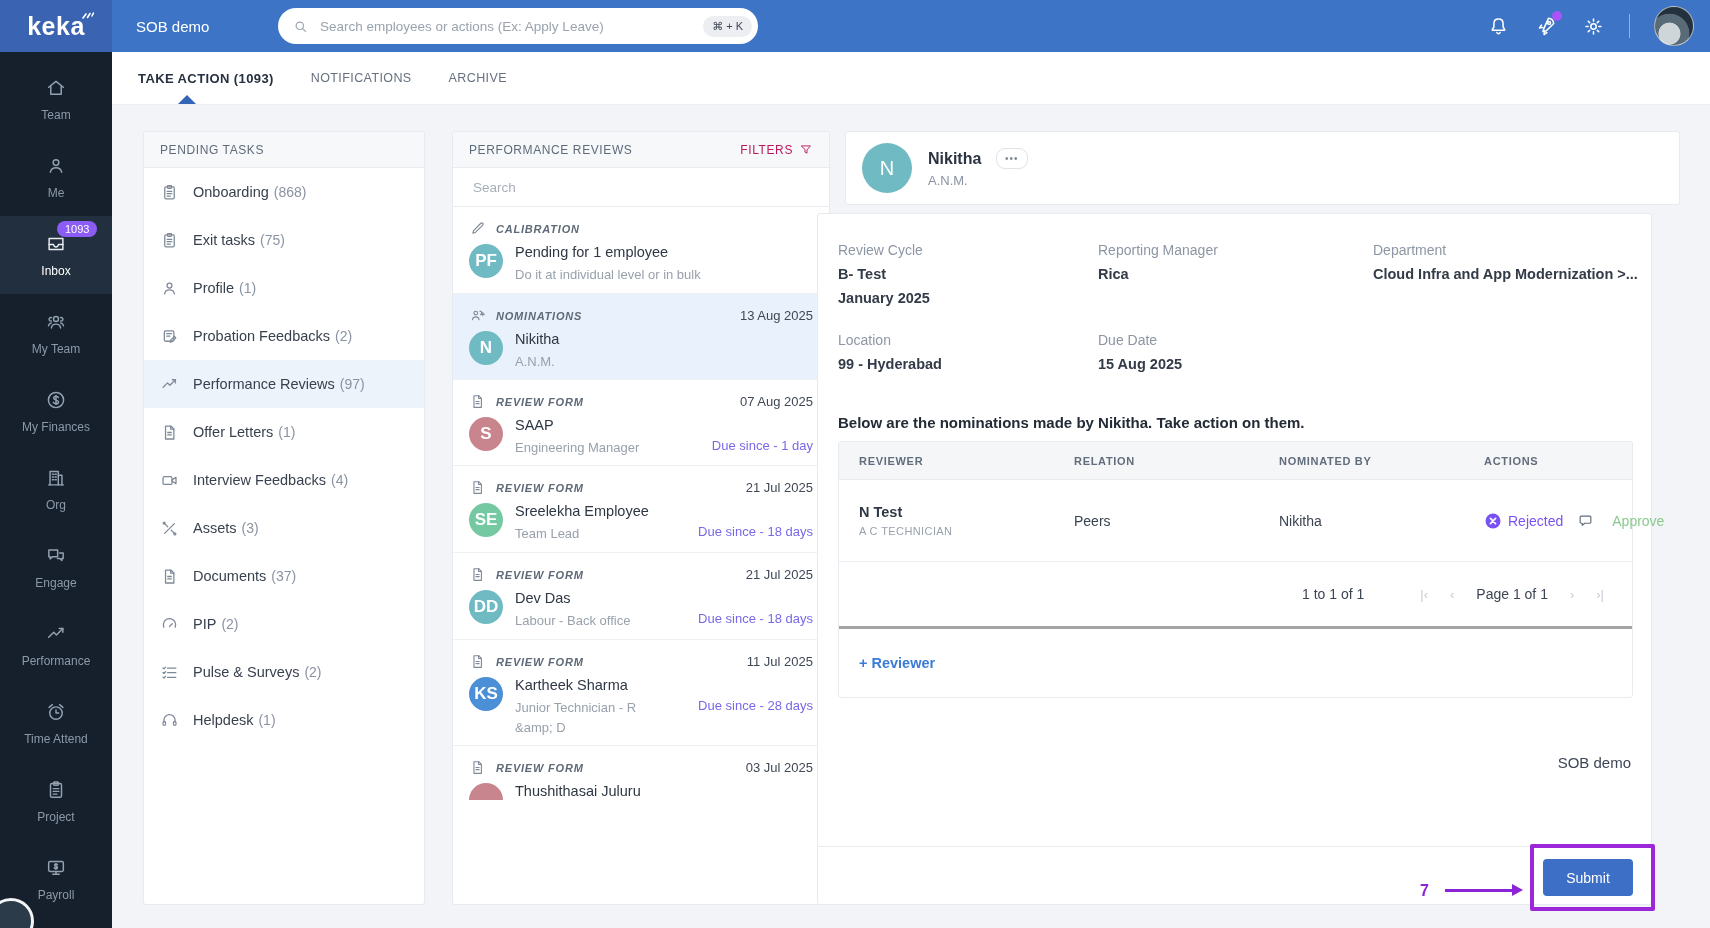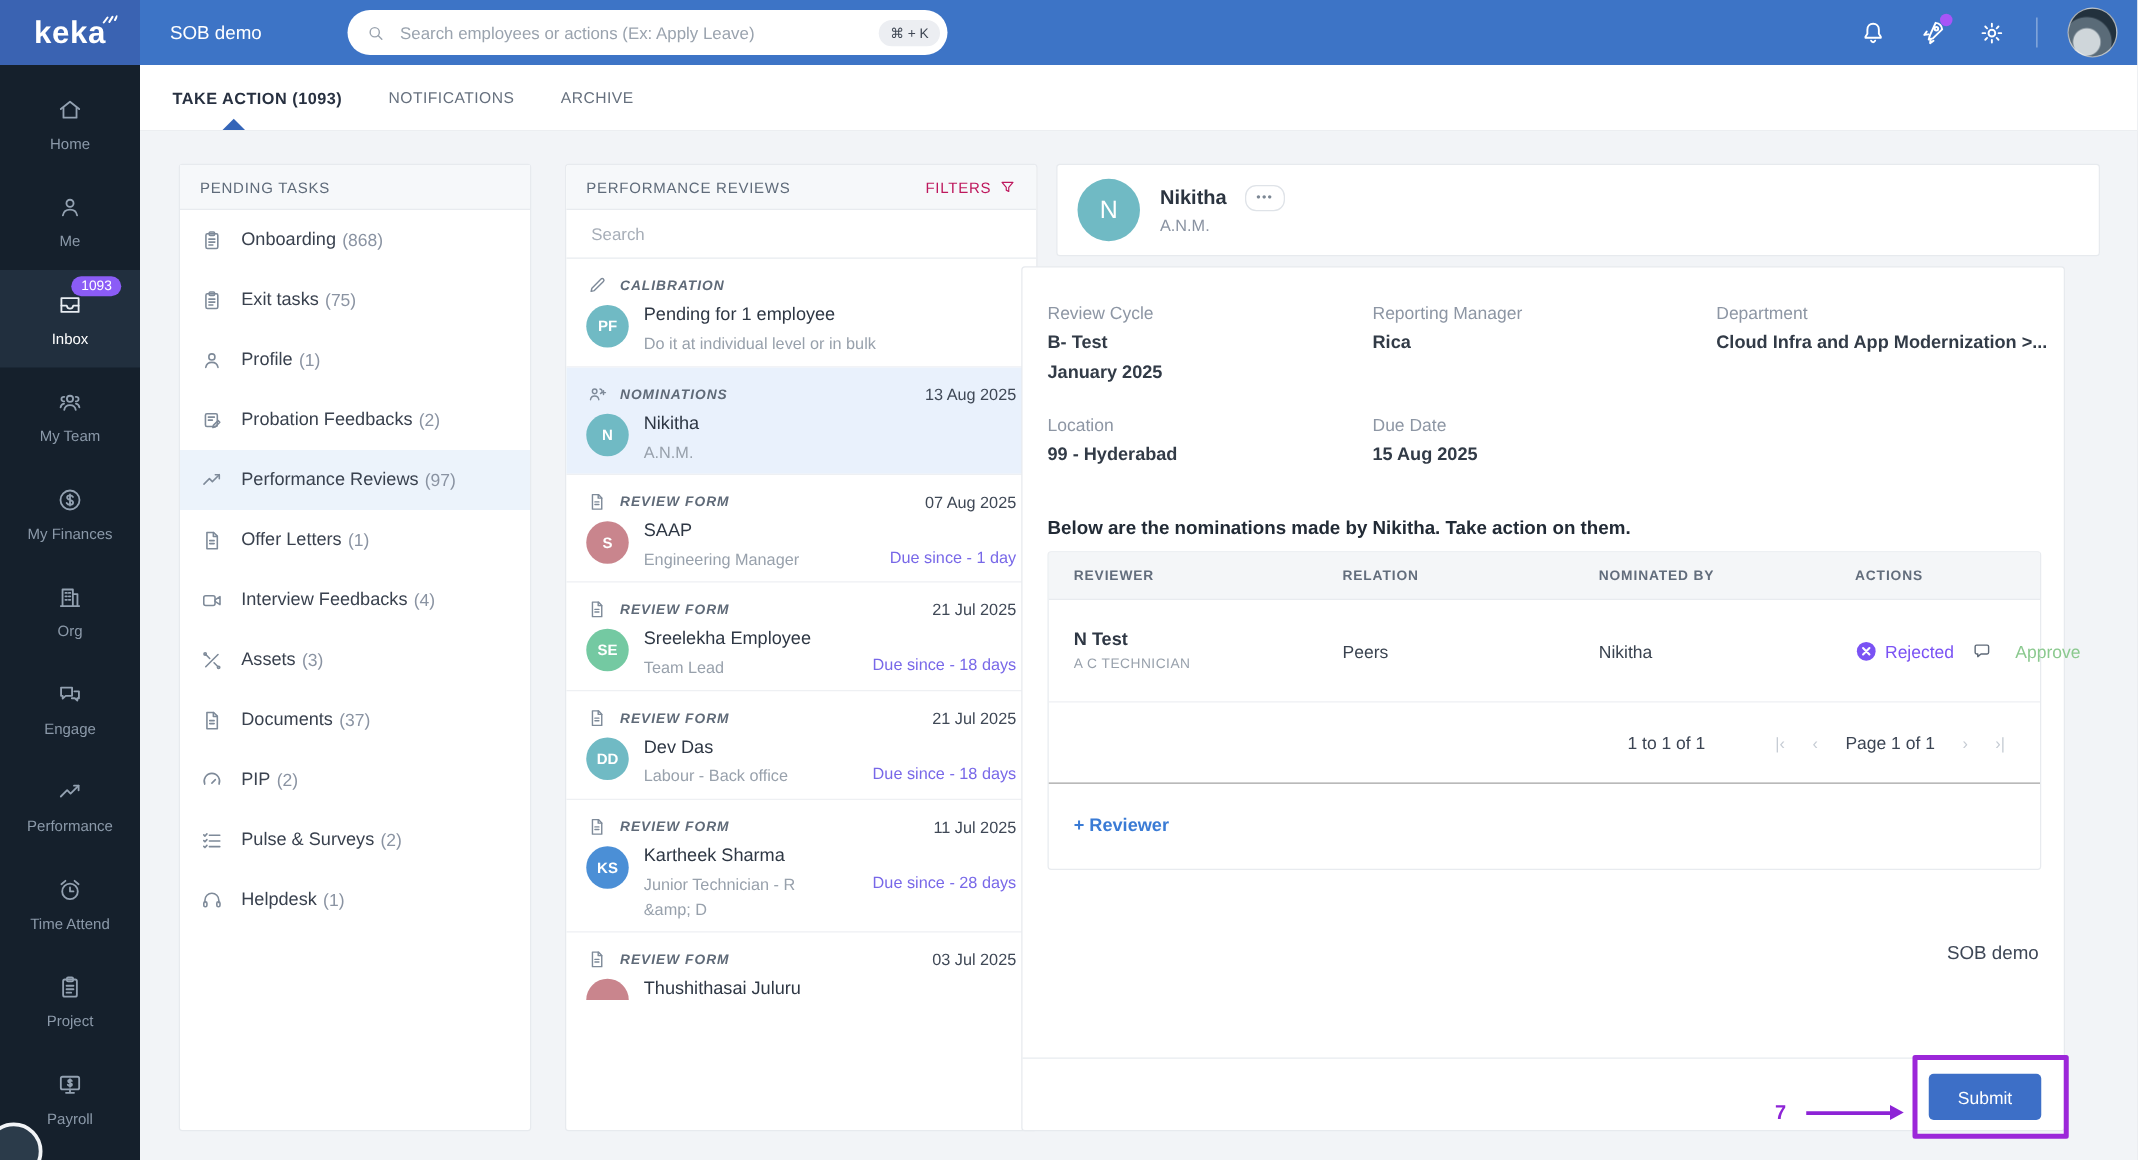--- a/index.html
+++ b/index.html
@@ -57,21 +57,21 @@
   .filters{display:flex;align-items:center;gap:6px;color:#be185d;cursor:pointer;}
   .r-search{height:38px;border-bottom:1px solid #e8ebef;display:flex;align-items:center;padding:0 18px;}
   .r-search input{border:none;outline:none;width:100%;font-size:13.5px;color:#4a5563;font-family:"Liberation Sans",sans-serif;}
   .r-search input::placeholder{color:#a7aeb8;}
   .ri{border-bottom:1px solid #eef0f3;padding:13px 16px 0 16px;box-sizing:border-box;cursor:pointer;}
   .ri.hl{background:#e9f1fc;}
   .ri-row1{display:flex;align-items:center;gap:10px;color:#7e8a99;}
   .ri-type{font-size:11px;color:#5f6a78;letter-spacing:.8px;font-weight:bold;font-style:italic;}
   .ri-date{margin-left:auto;font-size:13px;color:#3f4856;}
   .ri-row2{display:flex;gap:12px;margin-top:7px;}
-  .av{width:34px;height:34px;border-radius:50%;color:#fff;font-size:12px;font-weight:bold;display:flex;align-items:center;justify-content:center;flex:0 0 auto;}
+  .av{width:34px;height:34px;border-radius:50%;color:#fff;font-size:17px;font-weight:bold;display:flex;align-items:center;justify-content:center;flex:0 0 auto;}
   .av-teal{background:#70bac4}.av-pink{background:#c9858d}.av-green{background:#74c9a2}.av-blue{background:#4b8fd6}
   .av-half{width:34px;height:17px;border-radius:17px 17px 0 0;background:#c9858d;flex:0 0 auto;}
   .ri-main{flex:1;min-width:0;}
   .ri-title{font-size:14.5px;color:#2e3744;}
   .ri-subrow{display:flex;justify-content:space-between;align-items:flex-start;margin-top:5px;}
   .ri-sub{font-size:13px;color:#98a1ac;max-width:160px;line-height:1.55;}
   .ri-due{font-size:13px;color:#7868e8;white-space:nowrap;}
   .scroll-thumb{position:absolute;left:719px;top:109px;width:7px;height:42px;background:#6f7a87;border-radius:4px;}
 
   
@@ -91,21 +91,21 @@
   .t-head{height:38px;background:#f4f6f8;border-bottom:1px solid #e8ebef;display:grid;grid-template-columns:215px 205px 205px 1fr;align-items:center;padding-left:20px;box-sizing:border-box;}
   .t-h{font-size:11px;color:#626d7c;letter-spacing:.7px;font-weight:bold;}
   .t-row{height:82px;border-bottom:1px solid #eef0f3;display:grid;grid-template-columns:215px 205px 205px 1fr;align-items:center;padding-left:20px;box-sizing:border-box;}
   .t-name{font-size:14.5px;color:#2e3744;font-weight:bold;}
   .t-role{font-size:11px;color:#98a1ac;margin-top:5px;letter-spacing:.4px;}
   .t-cell{font-size:14px;color:#3a4350;}
   .t-actions{display:flex;align-items:center;gap:6px;}
   .rejected{font-size:14px;color:#7a52f4;}
   .approve{font-size:14px;color:#8bc98f;margin-left:12px;cursor:pointer;}
   .chat-ic{color:#5f6a78;margin-left:8px;cursor:pointer;}
-  .pag-row{height:64px;border-bottom:1px solid #a3a3a3;display:flex;align-items:center;justify-content:flex-end;padding-right:28px;gap:22px;}
+  .pag-row{height:64px;border-bottom:3px solid #a3a3a3;display:flex;align-items:center;justify-content:flex-end;padding-right:28px;gap:22px;}
   .pag-range{font-size:14px;color:#3c4554;margin-right:34px;}
   .pag-ch{font-size:13px;color:#c6ccd4;cursor:pointer;}
   .pag-page{font-size:14px;color:#3c4554;}
   .addrev-row{height:68px;display:flex;align-items:center;padding-left:20px;}
   .addrev{font-size:14.5px;color:#3a7bd5;font-weight:bold;cursor:pointer;}
   .watermark{position:absolute;right:20px;top:540px;font-size:15px;color:#3e4756;}
   .d-footer{position:absolute;left:0;right:0;bottom:0;height:57px;border-top:1px solid #e8ebef;}
   .submit-btn{position:absolute;right:18px;top:645px;width:90px;height:37px;background:#3d6fc7;color:#fff;font-size:14px;border:none;border-radius:4px;cursor:pointer;font-family:"Liberation Sans",sans-serif;}
   .ann-box{position:absolute;left:712px;top:630px;width:117px;height:59px;border:4px solid #9c27d9;border-radius:2px;pointer-events:none;}
   .ann-num{position:absolute;left:602px;top:668px;color:#8d23d6;font-size:16px;font-weight:bold;}
@@ -162,21 +162,21 @@
       <span class="avatar-photo"></span>
     </div>
   </header>
 
   <nav class="sidebar">
     <div class="nav-item">
       <svg width="22" height="22" viewBox="0 0 24 24" class="ic">
           <path d="M4 11.2 12 4.8l8 6.4"></path>
           <path d="M6.3 10v8.7h11.4V10"></path>
         </svg>
-      <span class="nav-label">Home</span>
+      <span class="nav-label">Team</span>
     </div>
     <div class="nav-item">
       <svg width="22" height="22" viewBox="0 0 24 24" class="ic">
           <circle cx="12" cy="8.3" r="3.1"></circle>
           <path d="M5.8 18.8c.6-3.3 3.1-5 6.2-5s5.6 1.7 6.2 5"></path>
         </svg>
       <span class="nav-label">Me</span>
     </div>
     <div class="nav-item active">
       <span class="nav-badge">1093</span>

